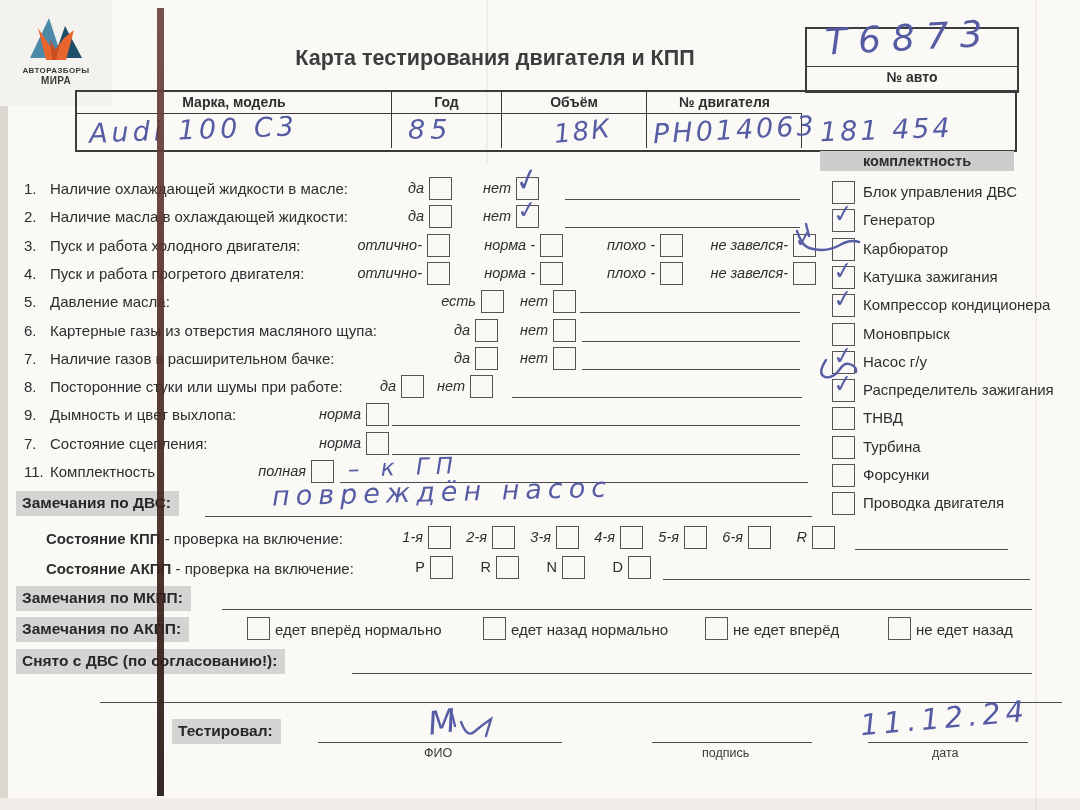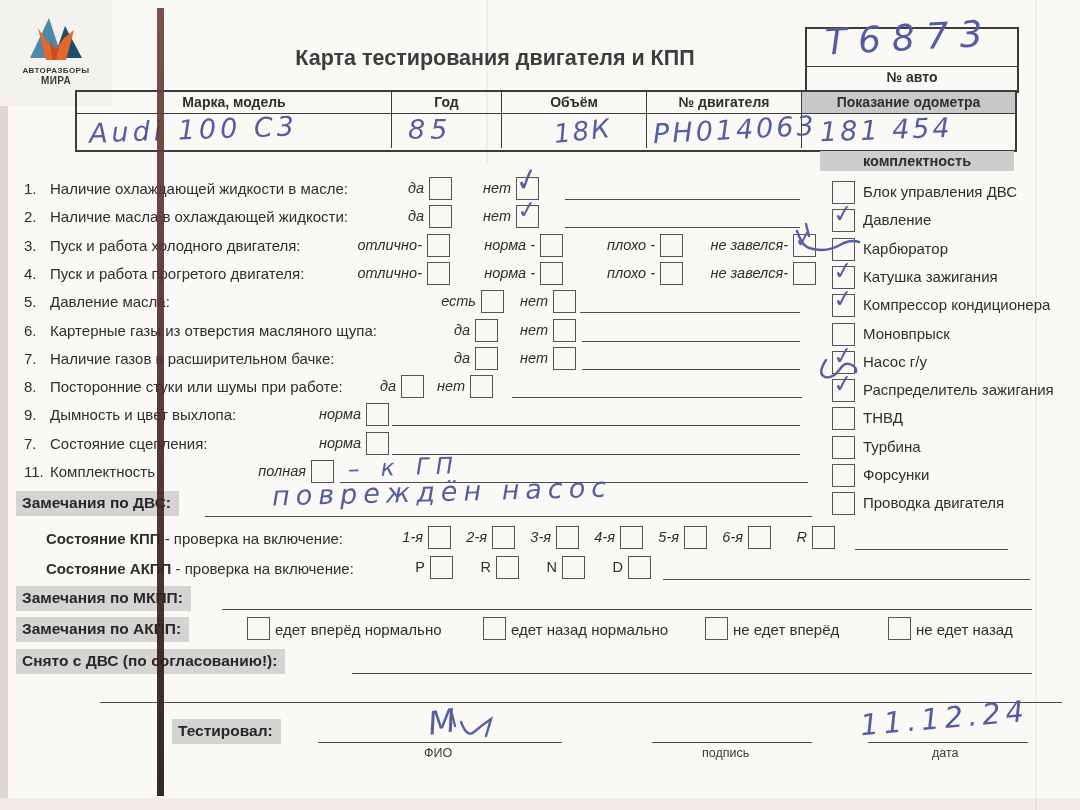--- a/index.html
+++ b/index.html
@@ -65,21 +65,20 @@
     <div class="abs b" style="left:0;right:0;top:40px;text-align:center;font-size:14px;">№ авто</div>
   </div>
   <div class="ink" style="left:825px;top:20px;font-size:36px;letter-spacing:11px;transform:rotate(-3deg);">Т6873</div>
 
   <div class="vt">
     <div class="vt-row vt-head">
       <div class="vt-cell" style="width:315px;">Марка, модель</div>
       <div class="vt-cell" style="width:110px;">Год</div>
       <div class="vt-cell" style="width:145px;">Объём</div>
       <div class="vt-cell" style="width:155px;">№ двигателя</div>
-      <div class="vt-cell" style="width:213px;background:#c8c8c8;">Показание одометра</div>
     </div>
     <div class="vt-row vt-val">
       <div class="vt-cell" style="width:315px;">
         <span class="ink" style="left:12px;top:2px;font-size:27px;letter-spacing:4px;transform:rotate(-2deg);">Audi 100 C3</span>
         </div>
       <div class="vt-cell" style="width:110px;">
         <span class="ink" style="left:16px;top:2px;font-size:27px;letter-spacing:5px;">85</span>
         </div>
       <div class="vt-cell" style="width:145px;">
         <span class="ink" style="left:52px;top:4px;font-size:26px;letter-spacing:2px;transform:rotate(-6deg);">18К</span>
@@ -97,21 +96,21 @@
               font-size:14.5px;line-height:20px;">комплектность</div>
   <div class="abs" id="completeness-list" style="left:832px;top:181px;width:240px;height:520px;">
       <div class="comp-item" style="top: 0px;">
         <div class="box" style="left: 0px; top: 0px;"></div>
         <span class="comp-lbl">Блок управления ДВС</span>
       </div>
       <div class="comp-item" style="top: 28.3px;">
         <div class="box" style="left: 0px; top: 0px;">
           <span class="check">✓</span>
         </div>
-        <span class="comp-lbl">Давление</span>
+        <span class="comp-lbl">Генератор</span>
       </div>
       <div class="comp-item" style="top: 56.6px;">
         <div class="box" style="left: 0px; top: 0px;"></div>
         <span class="comp-lbl">Карбюратор</span>
       </div>
       <div class="comp-item" style="top: 84.9px;">
         <div class="box" style="left: 0px; top: 0px;">
           <span class="check">✓</span>
         </div>
         <span class="comp-lbl">Катушка зажигания</span>

